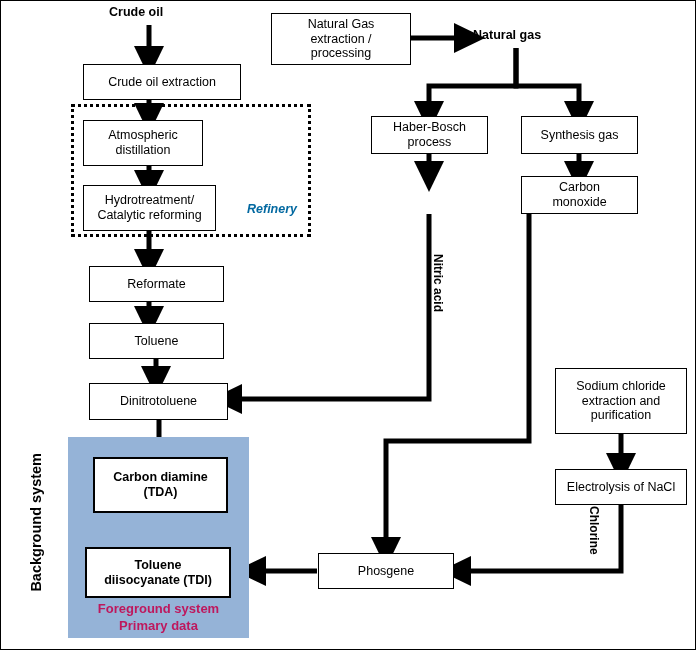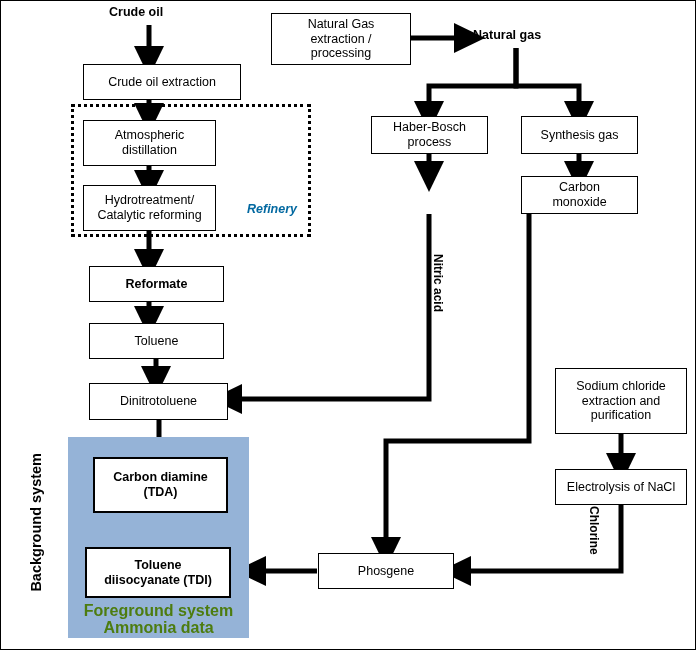--- a/index.html
+++ b/index.html
@@ -8,21 +8,21 @@
          border:1px solid #000;box-sizing:border-box;}
   .box{position:absolute;background:#fff;border:1.5px solid #000;box-sizing:border-box;
        display:flex;align-items:center;justify-content:center;text-align:center;
        font-size:12.5px;color:#000;line-height:1.18;padding:1px 3px;}
   .box.thick{border:2.5px solid #000;font-weight:bold;}
   .lbl{position:absolute;font-size:12.5px;font-weight:bold;color:#000;white-space:nowrap;}
   .vlbl{position:absolute;font-size:12px;font-weight:bold;color:#000;white-space:nowrap;
         writing-mode:vertical-rl;text-orientation:mixed;}
   .vlbl.big{font-size:14.5px;}
   .bluebox{position:absolute;background:#95b3d7;}
-  .bluetxt{position:absolute;color:#4d7c0f;font-weight:bold;font-size:16px;
+  .bluetxt{position:absolute;color:#be185d;font-weight:bold;font-size:13px;
            text-align:center;line-height:1.3;white-space:nowrap;}
   .refinery{position:absolute;border:3px dotted #000;box-sizing:border-box;}
   .refinery-lbl{position:absolute;font-style:italic;font-weight:bold;font-size:12.5px;color:#0369a1;}
   svg.edges{position:absolute;left:0;top:0;width:696px;height:650px;pointer-events:none;}
 </style>
 </head>
 <body>
 
 <div id="stage">
 
@@ -70,39 +70,39 @@
 
       <path d="M316,570 L252,570"></path>
     </g>
   </svg>
 
   <div class="refinery" style="left:70px;top:103px;width:240px;height:133px;"></div>
   <div class="refinery-lbl" style="left:246px;top:201px;">Refinery</div>
 
   <div class="bluebox" style="left:67px;top:436px;width:181px;height:201px;"></div>
   <div class="bluetxt" style="left:67px;top:600px;width:181px;">Foreground  system</div>
-  <div class="bluetxt" style="left:67px;top:617px;width:181px;">Ammonia data</div>
+  <div class="bluetxt" style="left:67px;top:617px;width:181px;">Primary data</div>
 
   <div class="vlbl big" style="left:27px;top:452px;transform:rotate(180deg);">Background system</div>
 
   <div class="lbl" style="left:108px;top:4px;">Crude oil</div>
   <div class="lbl" style="left:472px;top:27px;">Natural gas</div>
 
   <div class="vlbl" style="left:430px;top:253px;">Nitric acid</div>
   <div class="vlbl" style="left:586px;top:505px;">Chlorine</div>
 
   <div class="box" style="left:82px;top:63px;width:158px;height:36px;">Crude  oil extraction</div>
 
-  <div class="box" style="left:82px;top:119px;width:133px;height:46px;white-space:pre-line;">Atmospheric
+  <div class="box" style="left:82px;top:119px;width:120px;height:46px;white-space:pre-line;">Atmospheric
 distillation</div>
 
   <div class="box" style="left:82px;top:184px;width:133px;height:46px;white-space:pre-line;">Hydrotreatment/
 Catalytic  reforming</div>
 
-  <div class="box" style="left:88px;top:265px;width:135px;height:36px;font-weight:bold;">Reformate</div>
+  <div class="box" style="left:88px;top:265px;width:135px;height:36px;">Reformate</div>
 
   <div class="box" style="left:88px;top:322px;width:135px;height:36px;">Toluene</div>
 
   <div class="box" style="left:88px;top:382px;width:139px;height:37px;">Dinitrotoluene</div>
 
   <div class="box thick" style="left:92px;top:456px;width:135px;height:56px;white-space:pre-line;">Carbon diamine
 (TDA)</div>
 
   <div class="box thick" style="left:84px;top:546px;width:146px;height:51px;white-space:pre-line;">Toluene
 diisocyanate (TDI)</div>

